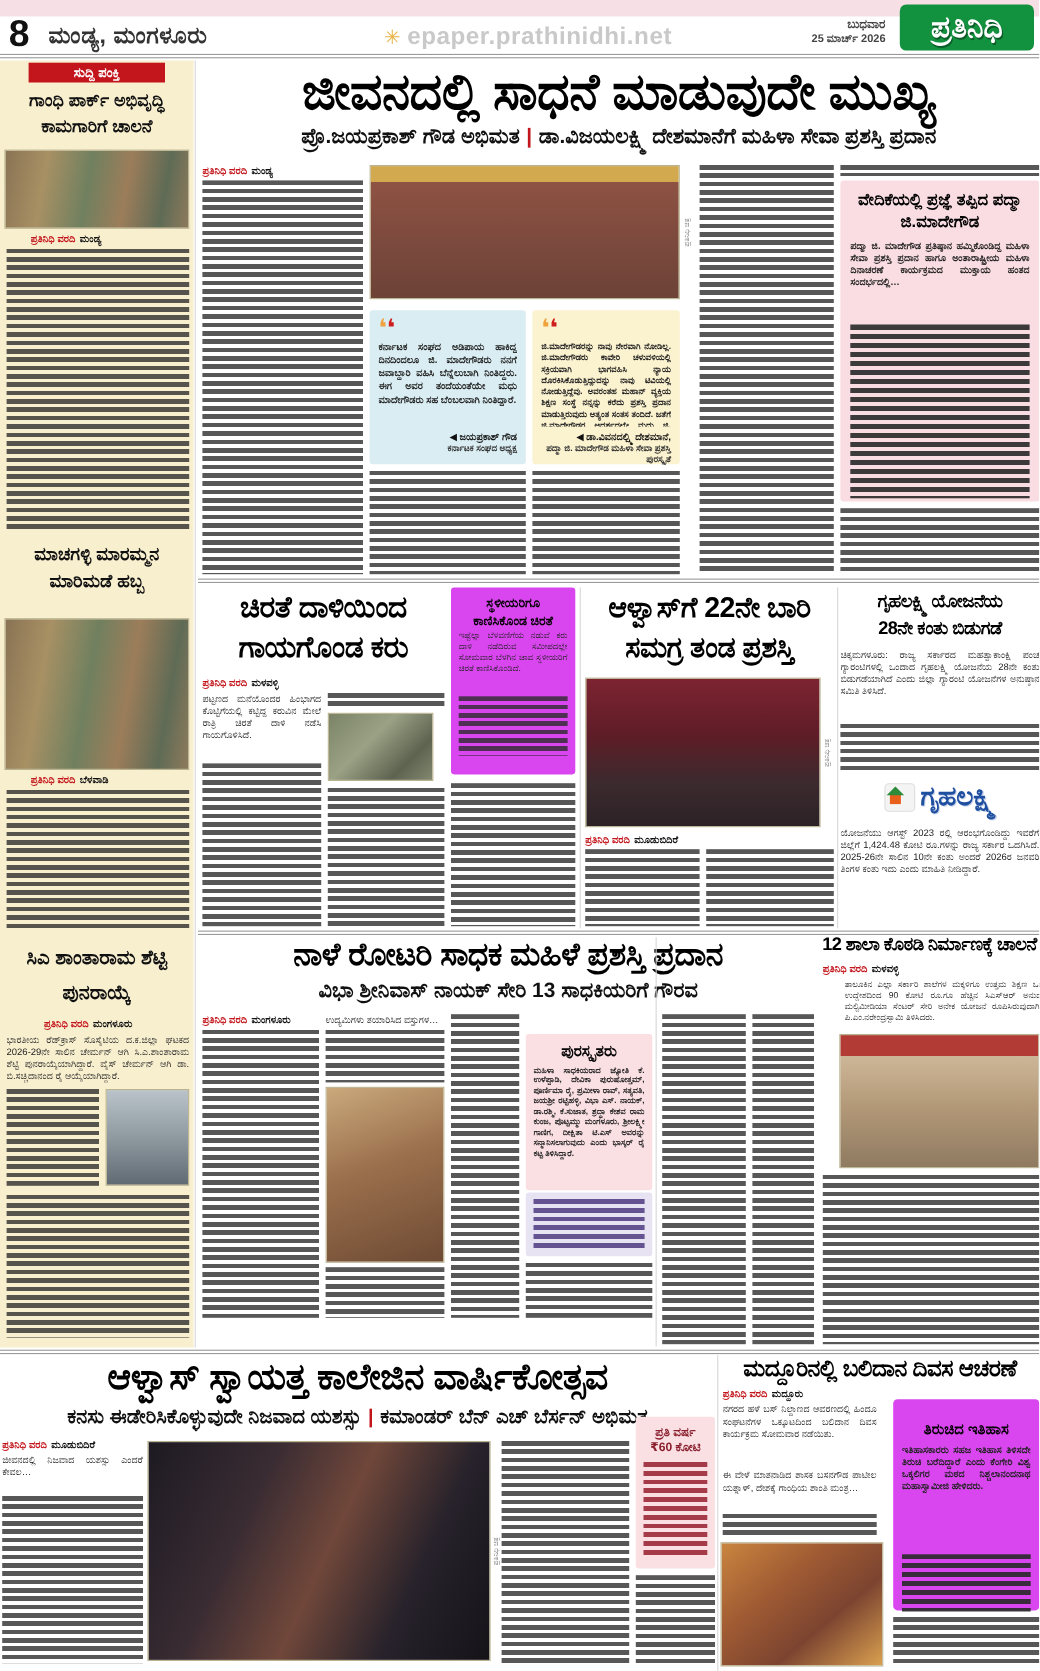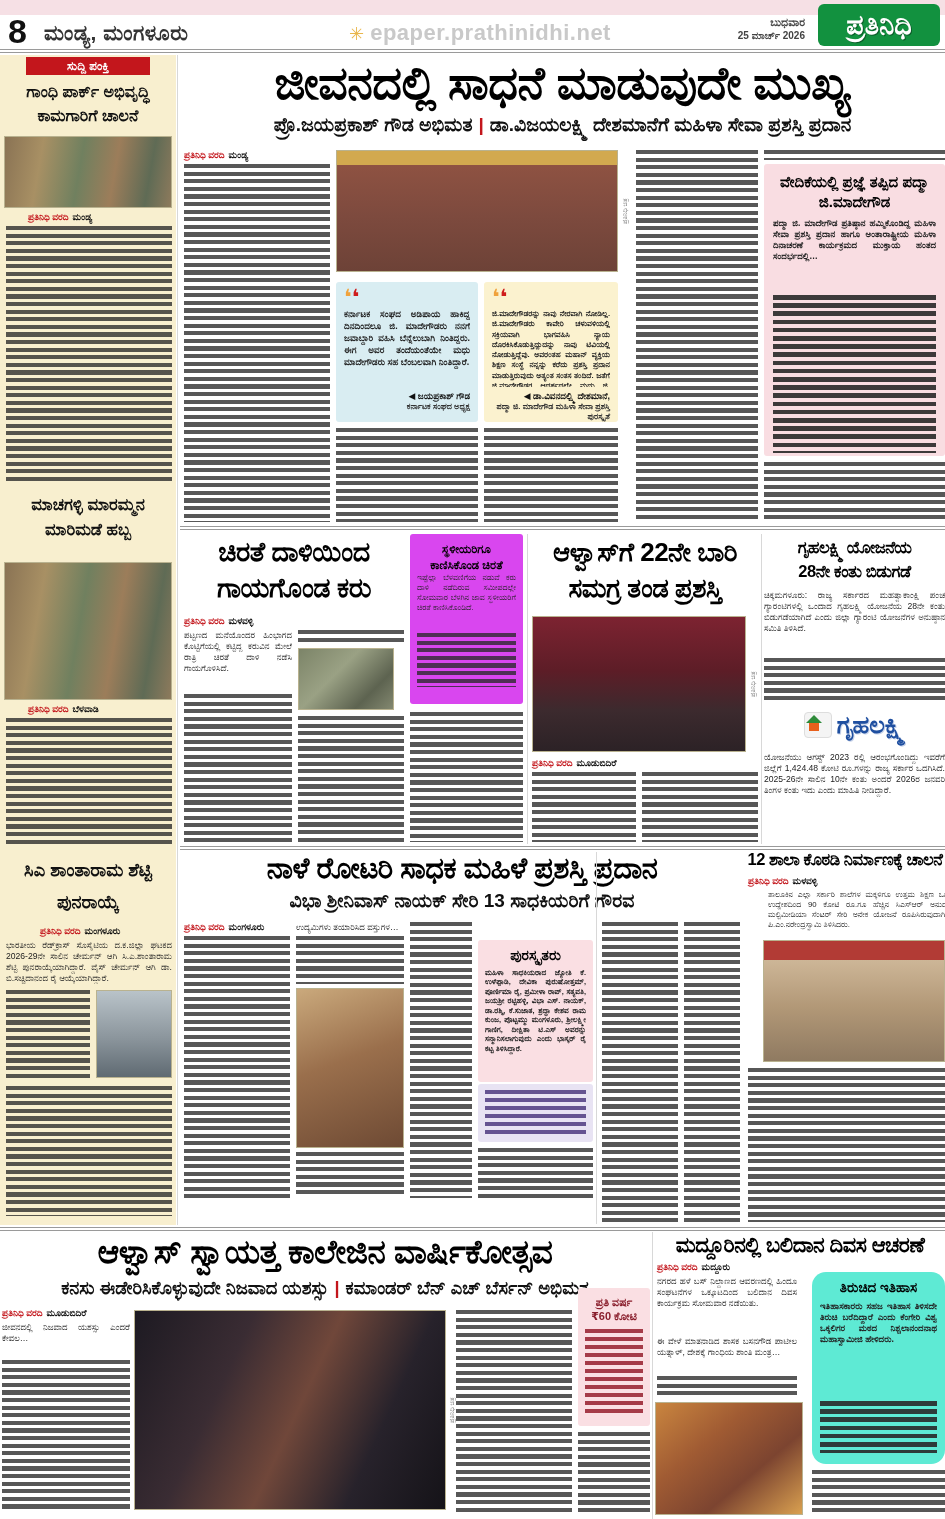--- a/index.html
+++ b/index.html
@@ -53,21 +53,21 @@
   .qb1{background:#d9edf2;}
   .qb2{background:#fbf2cf;}
   .qtext{font-size:8.8px;line-height:1.35;font-weight:700;color:#222;text-align:justify;}
   .qattr{font-size:8.8px;font-weight:800;text-align:right;margin-top:4px;color:#111;}
   .qrole{font-size:8px;font-weight:700;text-align:right;color:#333;}
   .qmark{font-size:22px;line-height:.8;font-weight:800;}
   .qm1{color:#f0a23c;} .qm2{color:#cf1d1d;}
   .pinkbox{background:#fadfe3;border-radius:3px;padding:7px 7px;box-sizing:border-box;}
   .lavbox{background:#e8e3f3;border-radius:3px;padding:6px 7px;box-sizing:border-box;}
   .bluebox{background:#d946ef;border-radius:3px;padding:7px 7px;box-sizing:border-box;}
-  .yellowbox{background:#5eead4;border-radius:14px;padding:8px 8px;box-sizing:border-box;}
+  .yellowbox{background:#d946ef;border-radius:4px;padding:20px 8px;box-sizing:border-box;}
   .boxtitle{font-weight:800;text-align:center;color:#000;}
   .sb-main{background:#f9dde2;border-radius:3px;padding:8px 9px;box-sizing:border-box;}
   .gl-logo{display:flex;align-items:center;justify-content:center;gap:5px;text-align:center;}
   .gl-text{font-size:24px;font-weight:800;color:#1f4fa0;text-shadow:1px 1px 0 #c9d4ea;}
   .gl-icon{width:26px;height:24px;border-radius:4px;background:#f4f4f4;border:1px solid #ddd;position:relative;}
   .gl-icon:before{content:"";position:absolute;left:4px;top:9px;width:10px;height:9px;background:#e8601c;}
   .gl-icon:after{content:"";position:absolute;left:1px;top:2px;width:0;height:0;border-left:8px solid transparent;border-right:8px solid transparent;border-bottom:8px solid #2e8b3a;}
 </style>
 </head>
 <body>

